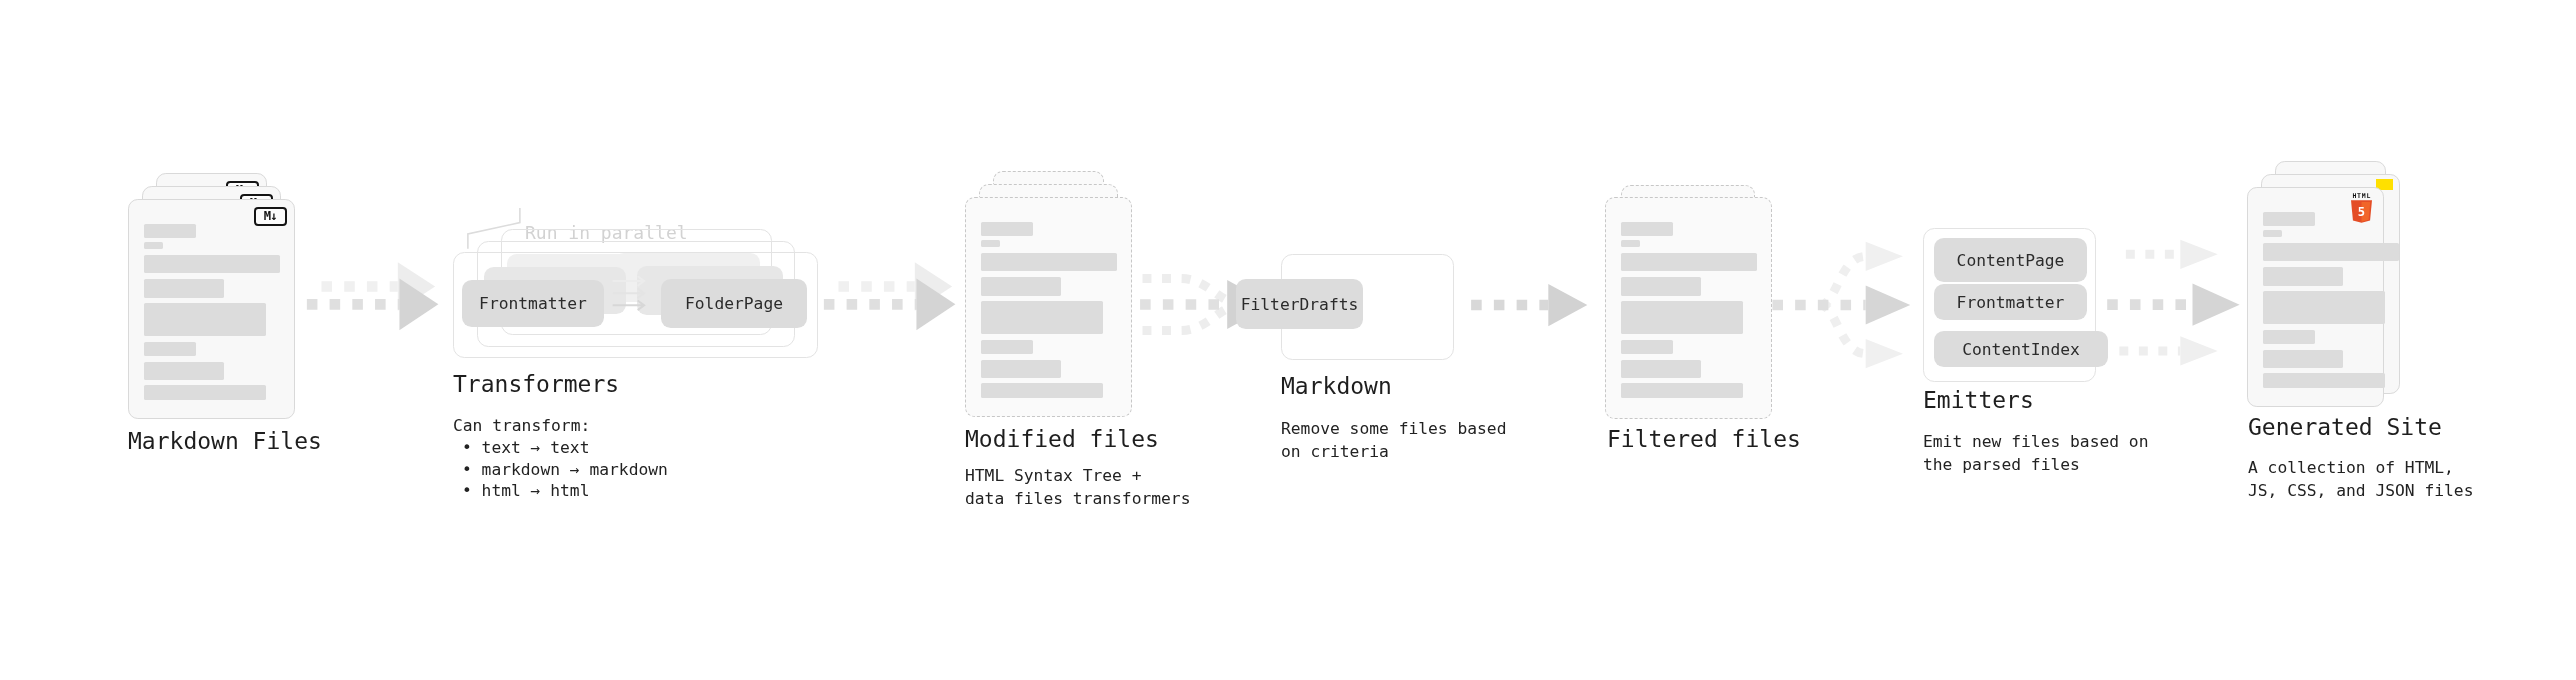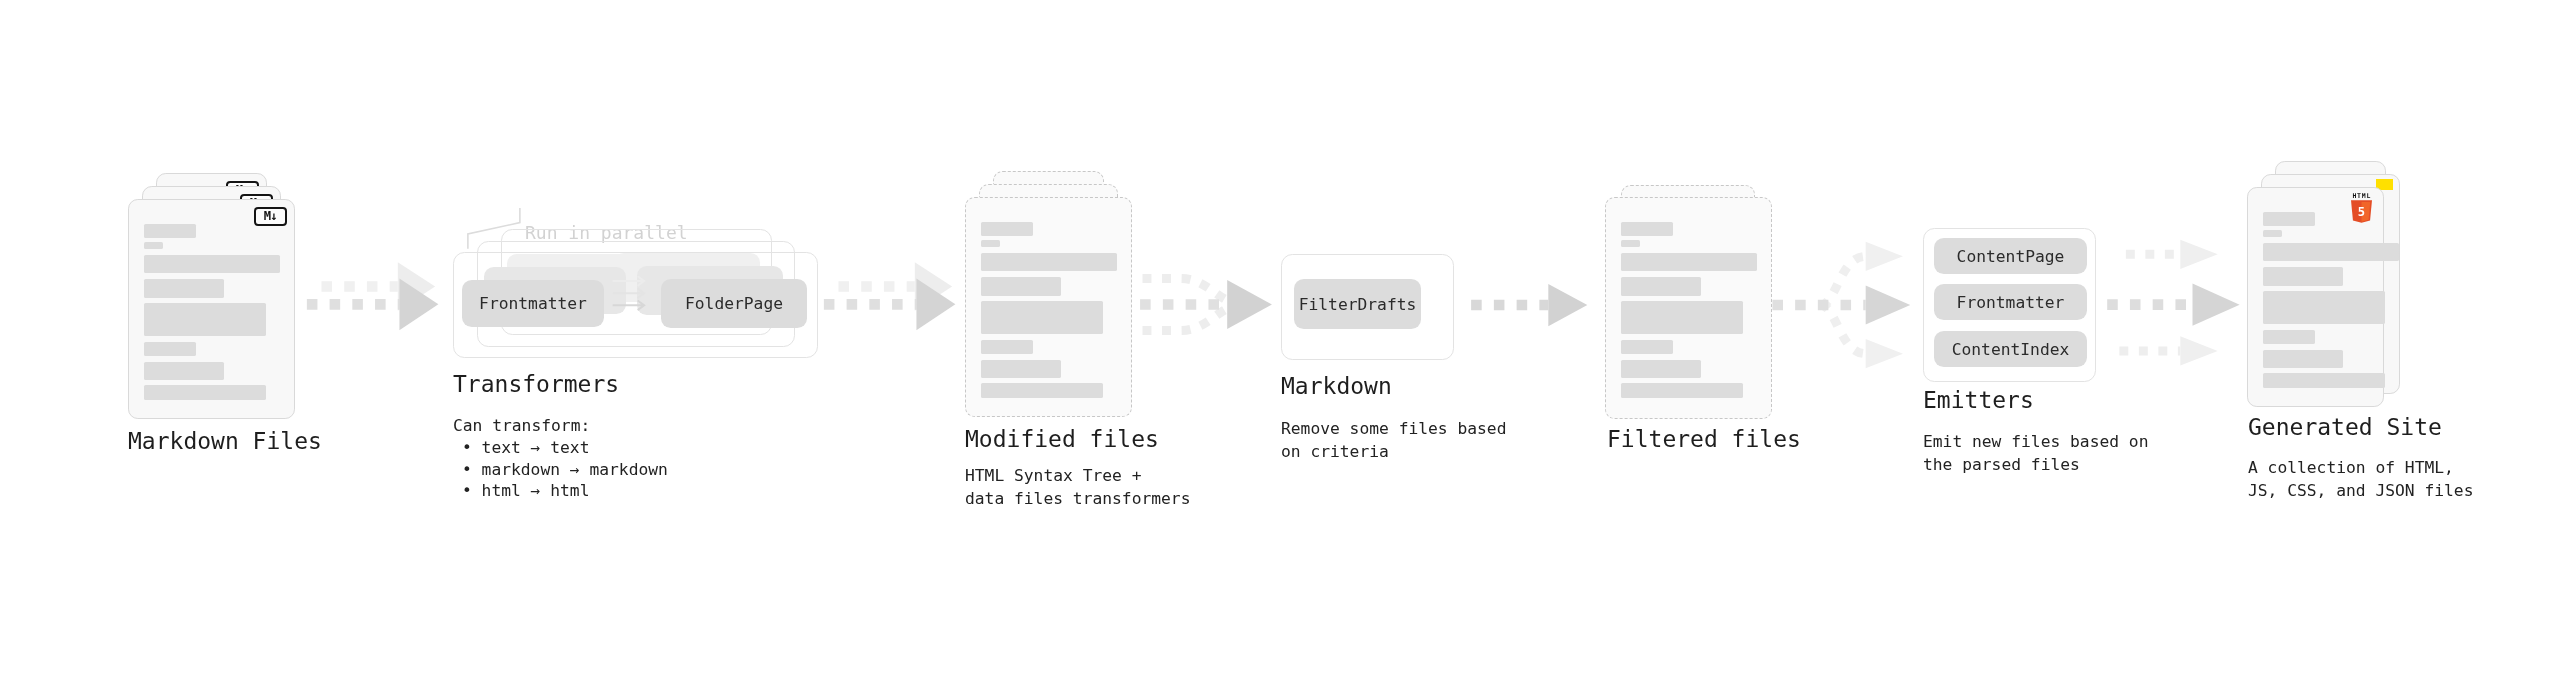--- a/index.html
+++ b/index.html
@@ -145,21 +145,21 @@
         <div class="bar" style="left: 15.4px; top: 162px; width: 80px; height: 18px;"></div>
         <div class="bar" style="left: 15.4px; top: 185px; width: 122px; height: 14.6px;"></div>
       </div>
     <div class="title" style="left:965px;top:426px">Modified files</div>
     <div class="caption" style="left:965px;top:464px">HTML Syntax Tree +</div>
     <div class="caption" style="left:965px;top:487px">data files transformers</div>
   </div>
 
   <div>
     <div class="box" style="left:1281px;top:254px;width:173px;height:106px"></div>
-    <div class="chip" style="left:1294px;top:279px;width:127px;height:50px">FilterDrafts</div>
+    <div class="chip" style="left:1236px;top:279px;width:127px;height:50px">FilterDrafts</div>
     <div class="title" style="left:1281px;top:373px">Markdown</div>
     <div class="caption" style="left:1281px;top:417px">Remove some files based</div>
     <div class="caption" style="left:1281px;top:440px">on criteria</div>
   </div>
 
   <div>
     <div class="card dashed" style="left:1621px;top:185px;width:134px"></div>
     <div class="card dashed" style="left:1605px;top:197px;width:167px;height:222px">
         <div class="bar" style="left: 15.4px; top: 24.4px; width: 52px; height: 14px;"></div>
         <div class="bar" style="left: 15.4px; top: 42px; width: 18.7px; height: 6.5px;"></div>
@@ -168,23 +168,23 @@
         <div class="bar" style="left: 15.4px; top: 103px; width: 122px; height: 33px;"></div>
         <div class="bar" style="left: 15.4px; top: 142px; width: 52px; height: 14px;"></div>
         <div class="bar" style="left: 15.4px; top: 162px; width: 80px; height: 18px;"></div>
         <div class="bar" style="left: 15.4px; top: 185px; width: 122px; height: 14.6px;"></div>
       </div>
     <div class="title" style="left:1607px;top:426px">Filtered files</div>
   </div>
 
   <div>
     <div class="box" style="left:1923px;top:228px;width:173px;height:154px"></div>
-    <div class="chip" style="left:1934px;top:238px;width:153px;height:36px">ContentPage</div>
+    <div class="chip" style="left:1934px;top:238px;width:153px;height:44px">ContentPage</div>
     <div class="chip" style="left:1934px;top:284px;width:153px;height:36px">Frontmatter</div>
-    <div class="chip" style="left:1934px;top:331px;width:153px;height:36px">ContentIndex</div>
+    <div class="chip" style="left:1934px;top:331px;width:174px;height:36px">ContentIndex</div>
     <div class="title" style="left:1923px;top:387px">Emitters</div>
     <div class="caption" style="left:1923px;top:430px">Emit new files based on</div>
     <div class="caption" style="left:1923px;top:453px">the parsed files</div>
   </div>
 
   <div>
     <div class="card" style="left:2275px;top:161px;width:111px">
       <div class="cssbadge">
         <div class="csslabel">CSS</div>
         <div class="cssbar"></div>

